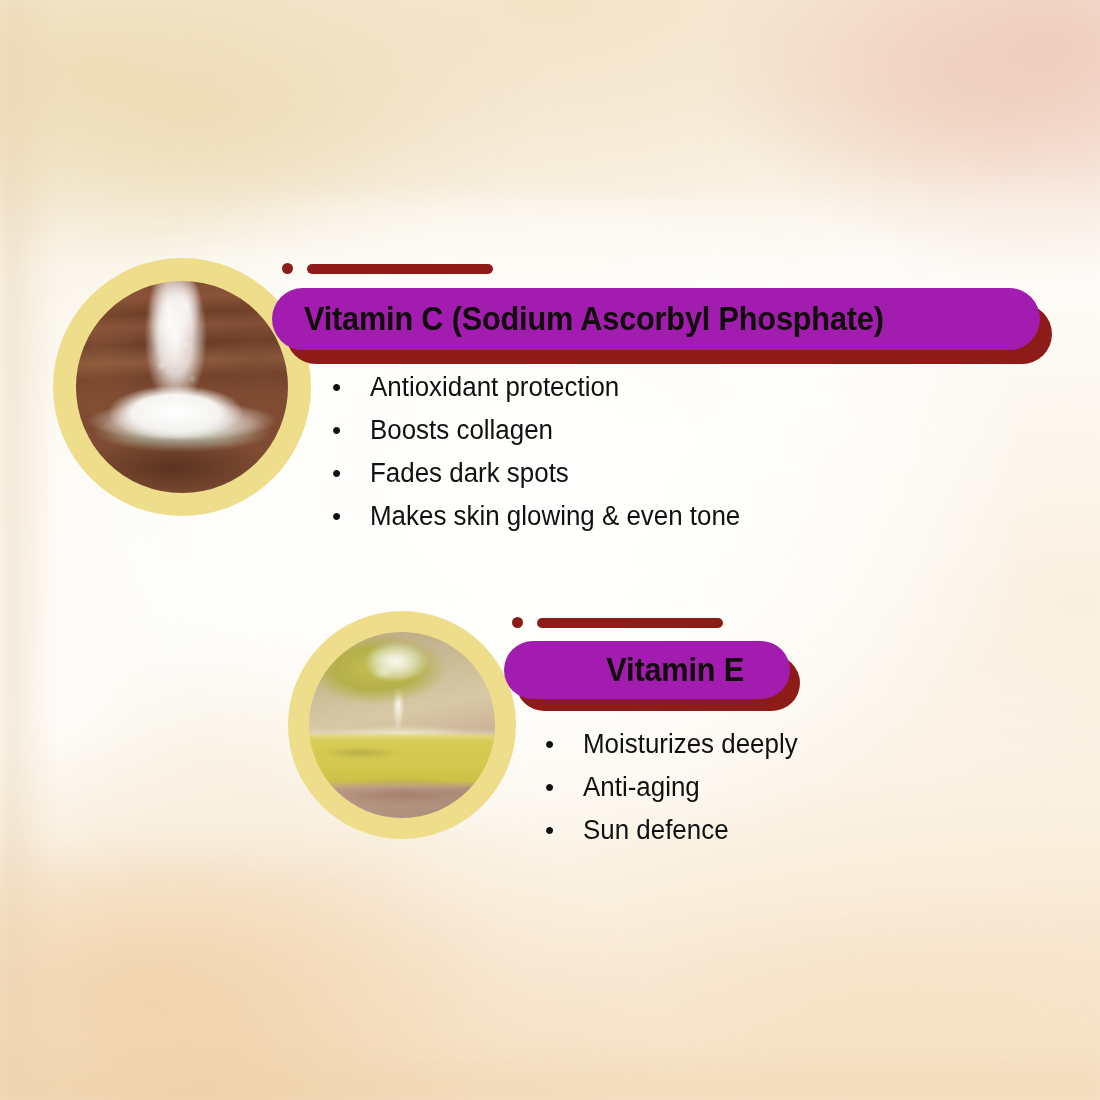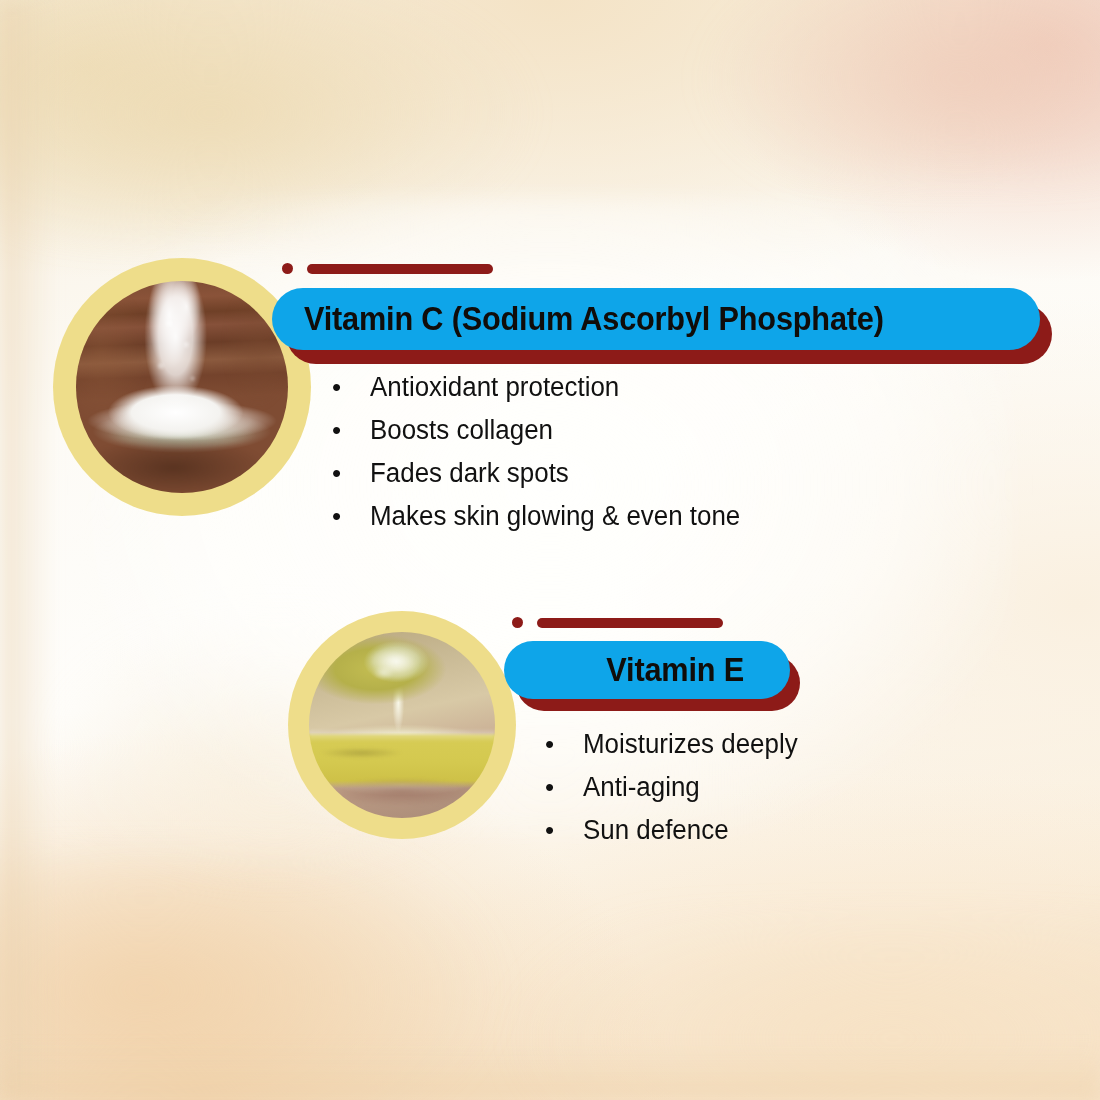--- a/index.html
+++ b/index.html
@@ -165,21 +165,21 @@
   
   .banner { position:absolute; z-index:4; }
   .banner-shadow {
     position:absolute;
     left:14px; top:16px; right:-12px; bottom:-14px;
     background:#8d1b18;
     border-radius:42px;
   }
   .banner-face {
     position:absolute; inset:0;
-    background:#0ea5e9;
+    background:#a21caf;
     border-radius:42px;
     display:flex;
     align-items:center;
   }
   .banner-title {
     font-weight:bold;
     color:#100d0a;
     letter-spacing:-.2px;
     white-space:nowrap;
     transform:scaleX(.93);

